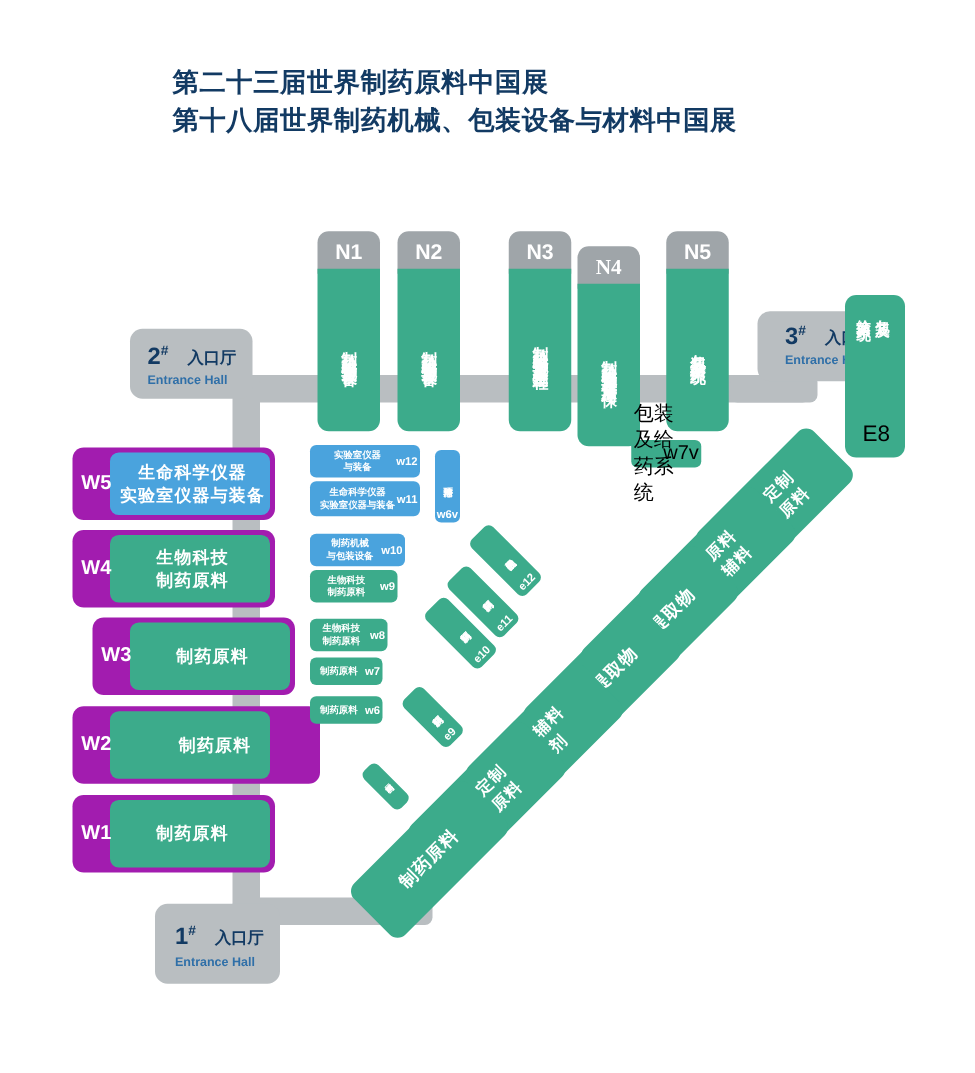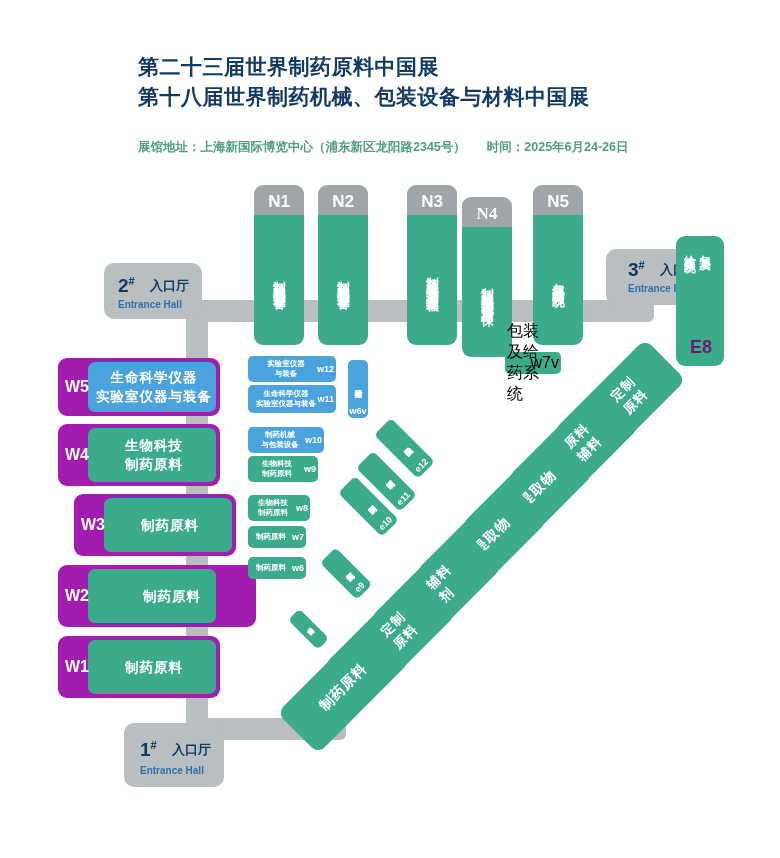--- a/index.html
+++ b/index.html
@@ -33,21 +33,21 @@
   .vlabel{
     position:absolute;
     writing-mode:vertical-rl;
     text-orientation:upright;
     white-space:nowrap;
     color:#ffffff;
     font-weight:bold;
     letter-spacing:2px;
   }
   .code{
-    position:absolute;color:#701a75;font-weight:bold;
+    position:absolute;color:#000000;font-weight:normal;
   }
 
   
   .nhall{width:50px;border-radius:9px;}
   .nhall .cap{
     position:absolute;left:0;top:0;width:50px;height:34px;
     background:#9fa5a9;border-radius:9px 9px 0 0;
     color:#ffffff;font-weight:bold;font-size:17px;
     display:flex;align-items:center;justify-content:center;
   }
@@ -126,25 +126,20 @@
 </style>
 </head>
 <body>
 
 <div id="stage">
 
   <div class="title-block">
     <div class="title-line">第二十三届世界制药原料中国展</div>
     <div class="title-line">第十八届世界制药机械、包装设备与材料中国展</div>
   </div>
-  <div class="subtitle">
-    <span>展馆地址：上海新国际博览中心（浦东新区龙阳路2345号）</span>
-    <span class="sep"></span>
-    <span>时间：2025年6月24-26日</span>
-  </div>
 
   <div class="conn" style="left:196px;top:300px;width:452px;height:22px;border-radius:6px;"></div>
   <div class="conn" style="left:186px;top:300px;width:22px;height:440px;border-radius:6px;"></div>
   <div class="conn" style="left:186px;top:718px;width:160px;height:22px;border-radius:6px;"></div>
   <div class="conn" style="left:584px;top:300px;width:70px;height:22px;border-radius:6px;"></div>
 
   <div class="block nhall" style="left:254px;top:185px;height:160px;">
     <div class="cap">N1</div>
     <div class="body">
         <div class="txt">制药机械与包装设备</div>

